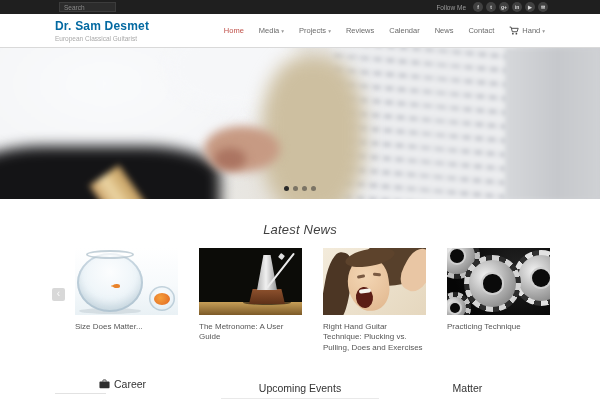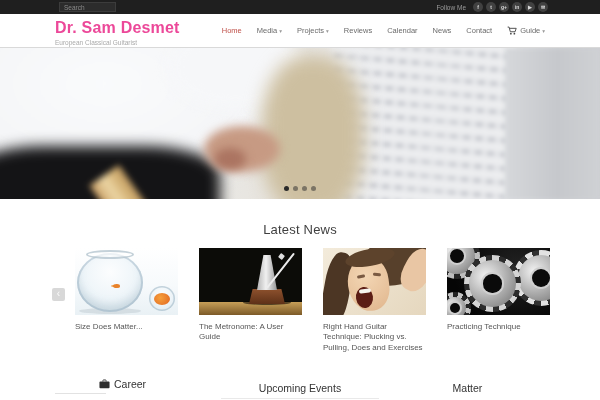--- a/index.html
+++ b/index.html
@@ -14,21 +14,21 @@
     padding:0 4px; font-family:"Liberation Sans", sans-serif; outline:none; }
   .search-input::placeholder { color:#8a8a8a; }
   .follow-label { position:absolute; right:134px; top:4px; font-size:6.5px; color:#9b9b9b; }
   .social { position:absolute; right:52px; top:2px; display:flex; gap:3px; }
   .social .sicon { width:10px; height:10px; border-radius:50%; background:#414141; color:#d9d9d9;
     font-size:5px; line-height:10px; text-align:center; font-weight:bold; cursor:pointer; }
 
   
   .header { position:absolute; top:14px; left:0; width:600px; height:33px; background:#fff; }
   .logo { position:absolute; left:55px; top:5px; cursor:pointer; }
-  .site-title { font-size:16px; font-weight:bold; color:#ec4899; margin:0; letter-spacing:.2px; }
+  .site-title { font-size:12px; font-weight:bold; color:#0369a1; margin:0; letter-spacing:.2px; }
   .tagline { font-size:6.5px; color:#a9a9a9; margin:2px 0 0 0; }
   .nav { position:absolute; right:55px; top:0; height:33px; display:flex; align-items:center; gap:15px; }
   .nav-item { font-size:7.5px; color:#6b6b6b; cursor:pointer; white-space:nowrap; display:flex; align-items:center; }
   .nav-item.active { color:#bf4f48; }
   .has-dropdown::after { content:"▾"; font-size:5.5px; color:#9a9a9a; margin-left:2px; }
   .cart-svg { margin-right:3px; display:block; }
 
   
   .hero { position:absolute; top:47px; left:0; width:600px; height:152px; overflow:hidden;
     background:#e7e8ea; border-top:1px solid #d9d9d9; }
@@ -54,21 +54,21 @@
   .guitar-body { left:-32px; top:98px; width:252px; height:95px; background:#141416; border-radius:30%; filter:blur(7px); }
   .guitar-neck { left:122px; top:116px; width:36px; height:125px;
     background:linear-gradient(90deg,#c69c62,#ecd6a5 42%,#d8b77b 70%,#b9945c);
     transform:rotate(-35deg); filter:blur(3px); }
   .dots { left:0; right:0; bottom:8px; display:flex; justify-content:center; gap:4px; }
   .dot { position:static; width:5px; height:5px; border-radius:50%; background:#2a2a2a; opacity:.5; cursor:pointer; }
   .dot.active { opacity:1; }
 
   
   .news-title { position:absolute; top:222px; left:0; width:600px; text-align:center;
-    font-size:13px; font-weight:500; color:#3f3f3f; letter-spacing:.2px; }
+    font-size:13px; font-weight:500; color:#3f3f3f; letter-spacing:.2px;font-style:italic; }
   .car-btn { position:absolute; top:288px; width:13px; height:13px; background:#d8d8d8;
     border-radius:2px; color:#fff; text-align:center; cursor:pointer; }
   .car-btn::after { font-size:10px; line-height:12px; color:#fcfcfc; display:block; }
   .car-prev { left:52px; } .car-prev::after { content:"‹"; }
   .car-next { left:533px; } .car-next::after { content:"›"; }
   .cards { position:absolute; top:248px; left:75px; display:flex; gap:21px; }
   .card { width:103px; cursor:pointer; }
   .thumb { position:relative; width:103px; height:67px; overflow:hidden; background:#ddd; }
   .thumb * { position:absolute; }
   .card-title { margin-top:7px; font-size:8px; line-height:1.3; color:#565656; }
@@ -170,21 +170,21 @@
       <span class="nav-item">Reviews</span>
       <span class="nav-item">Calendar</span>
       <span class="nav-item">News</span>
       <span class="nav-item">Contact</span>
       <span class="nav-item has-dropdown">
         <svg class="cart-svg" width="10" height="9" viewBox="0 0 16 14">
           <path d="M1 1.5h2.3l2 7.5h7.6l1.8-5.5H4.2" fill="none" stroke="#474747" stroke-width="1.5"></path>
           <circle cx="6.2" cy="12" r="1.4" fill="#474747"></circle>
           <circle cx="11.8" cy="12" r="1.4" fill="#474747"></circle>
         </svg>
-        <span>Guide</span>
+        <span>Hand</span>
       </span>
     </nav>
   </div>
 
   <div class="hero">
     <div class="hero-base"></div>
     <div class="sheet-music"></div>
     <div class="right-col"></div>
     <div class="shirt"></div>
     <div class="sleeve"></div>

